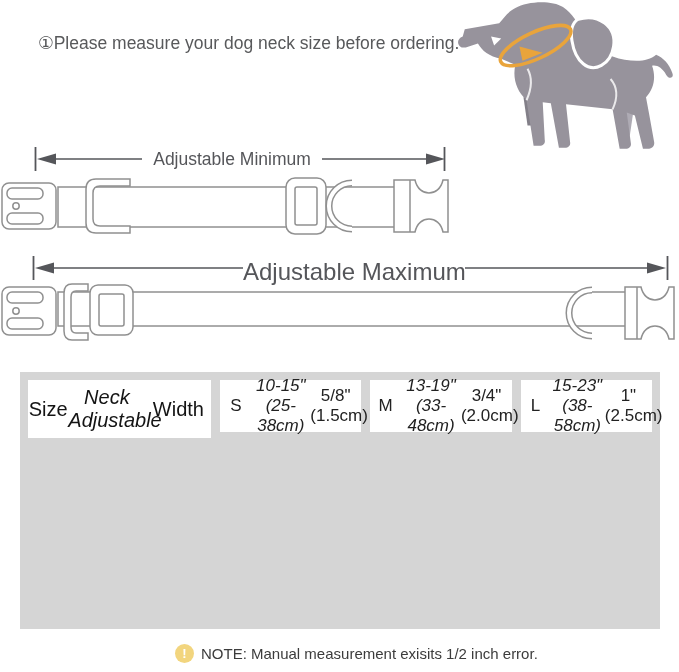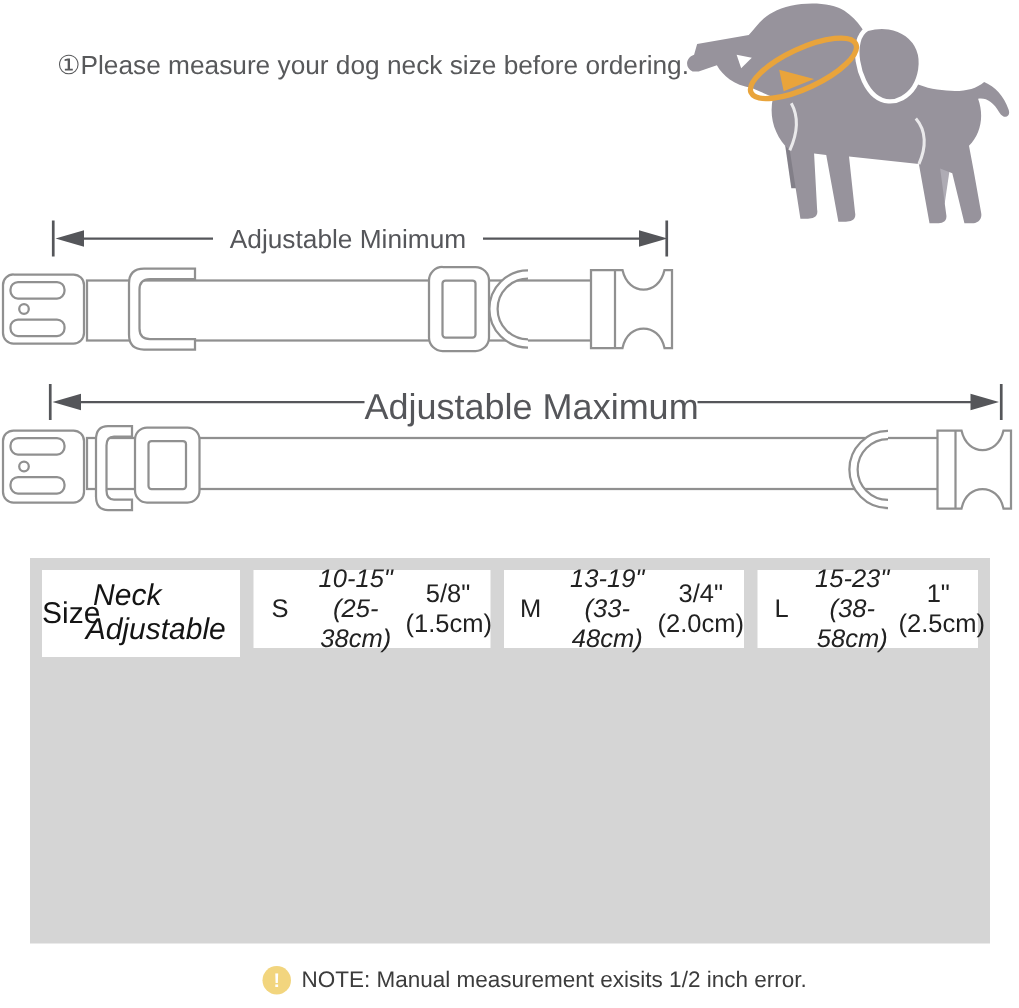--- a/index.html
+++ b/index.html
@@ -119,20 +119,21 @@
   <g fill="#fff" stroke="#909090" stroke-width="1.5">
     <path d="M625 5 L641 5 C643 14 649 18 655 18 C661 18 667 14 669 5 L674 5 L674 57 L669 57 C667 48 661 44 655 44 C649 44 643 48 641 57 L625 57 Z"></path>
     <line x1="637" y1="5" x2="637" y2="57"></line>
   </g>
 </svg>
 
 <div class="abs size-table">
   <div class="trow head">
     <div class="tcell c1">Size</div>
     <div class="tcell c2">Neck Adjustable</div>
+    <div class="tcell c3">Width</div>
   </div>
   <div class="trow data">
     <div class="tcell c1">S</div>
     <div class="tcell c2">10-15" (25-38cm)</div>
     <div class="tcell c3">5/8" (1.5cm)</div>
   </div>
   <div class="trow data">
     <div class="tcell c1">M</div>
     <div class="tcell c2">13-19" (33-48cm)</div>
     <div class="tcell c3">3/4" (2.0cm)</div>

